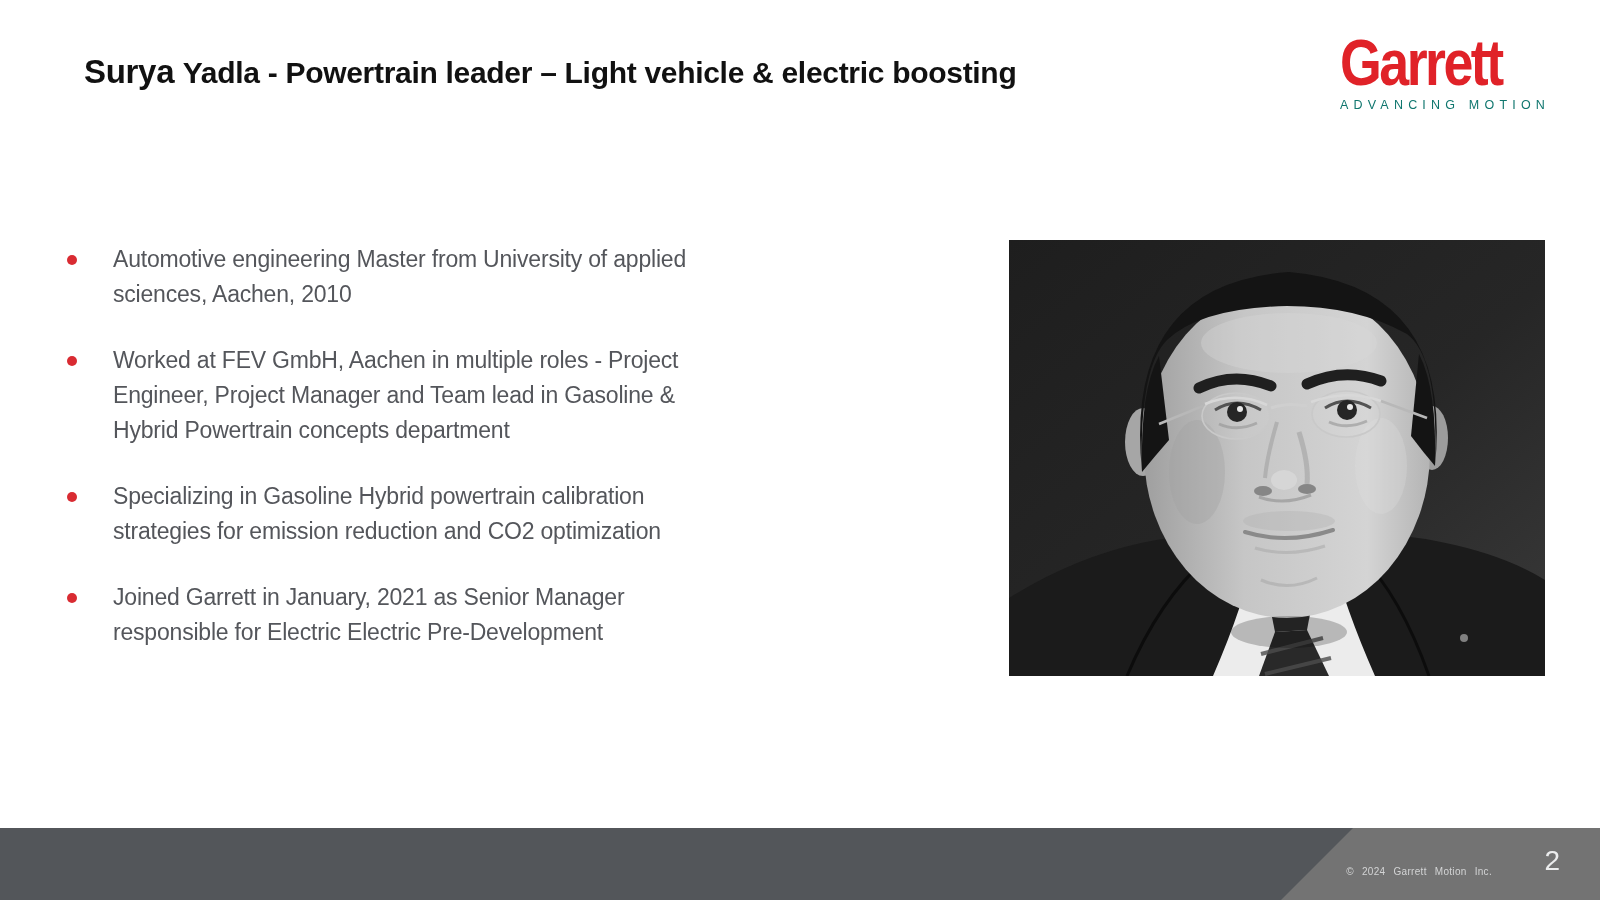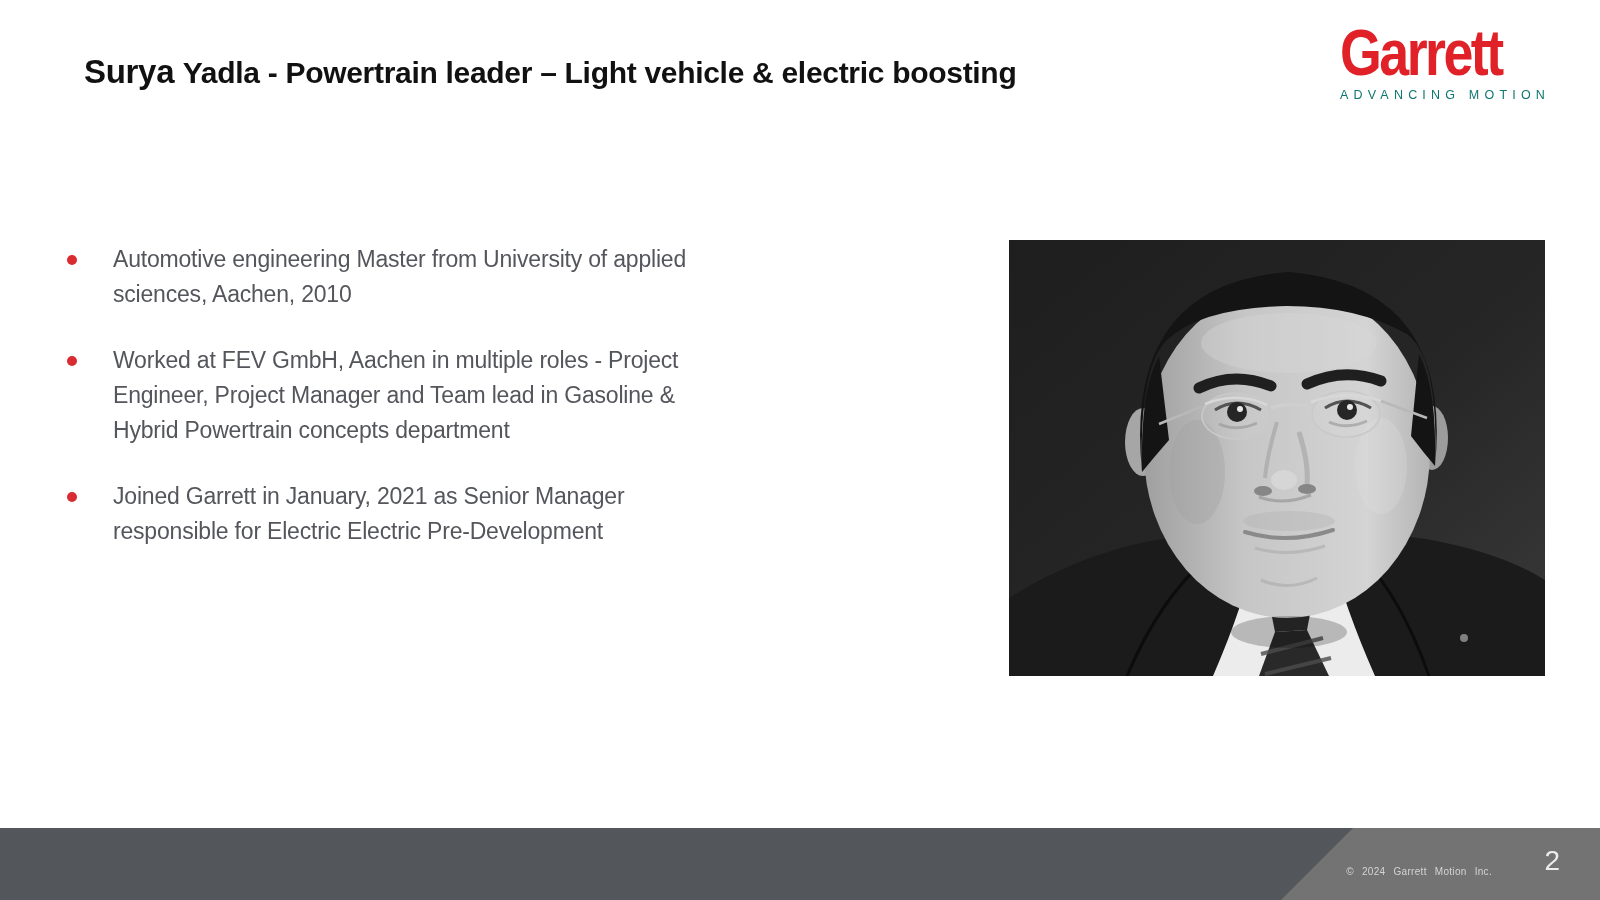--- a/index.html
+++ b/index.html
@@ -10,21 +10,21 @@
 
   
   .title{
     position:absolute;left:84px;top:53px;margin:0;color:#111111;
     font-weight:bold;letter-spacing:-0.3px;white-space:nowrap;
   }
   .title .t1{font-size:33px;}
   .title .t2{font-size:30px;}
 
   
-  .logo{position:absolute;left:1340px;top:20px;width:220px;}
+  .logo{position:absolute;left:1340px;top:30px;width:220px;}
   .logo-brand{
     font-size:64px;font-weight:bold;line-height:1.05;color:#E02228;
     letter-spacing:-3px;transform:scaleX(0.84);transform-origin:left top;white-space:nowrap;
   }
   .logo-tagline{
     margin-top:1px;font-size:12.5px;color:#0f766e;letter-spacing:5.2px;white-space:nowrap;
   }
 
   
   .bullets{
@@ -73,20 +73,25 @@
     <li>
       <span class="dot"></span>
       <div>Automotive engineering Master from University of applied</div>
       <div>sciences, Aachen, 2010</div>
     </li>
     <li>
       <span class="dot"></span>
       <div>Worked at FEV GmbH, Aachen in multiple roles - Project</div>
       <div>Engineer, Project Manager and Team lead in Gasoline &amp;</div>
       <div>Hybrid Powertrain concepts department</div>
+    </li>
+    <li>
+      <span class="dot"></span>
+      <div>Specializing in Gasoline Hybrid powertrain calibration</div>
+      <div>strategies for emission reduction and CO2 optimization</div>
     </li>
     <li>
       <span class="dot"></span>
       <div>Joined Garrett in January, 2021 as Senior Manager</div>
       <div>responsible for Electric Electric Pre-Development</div>
     </li>
   </ul>
 
   <figure class="photo">
     <svg viewBox="0 0 536 436" xmlns="http://www.w3.org/2000/svg">

